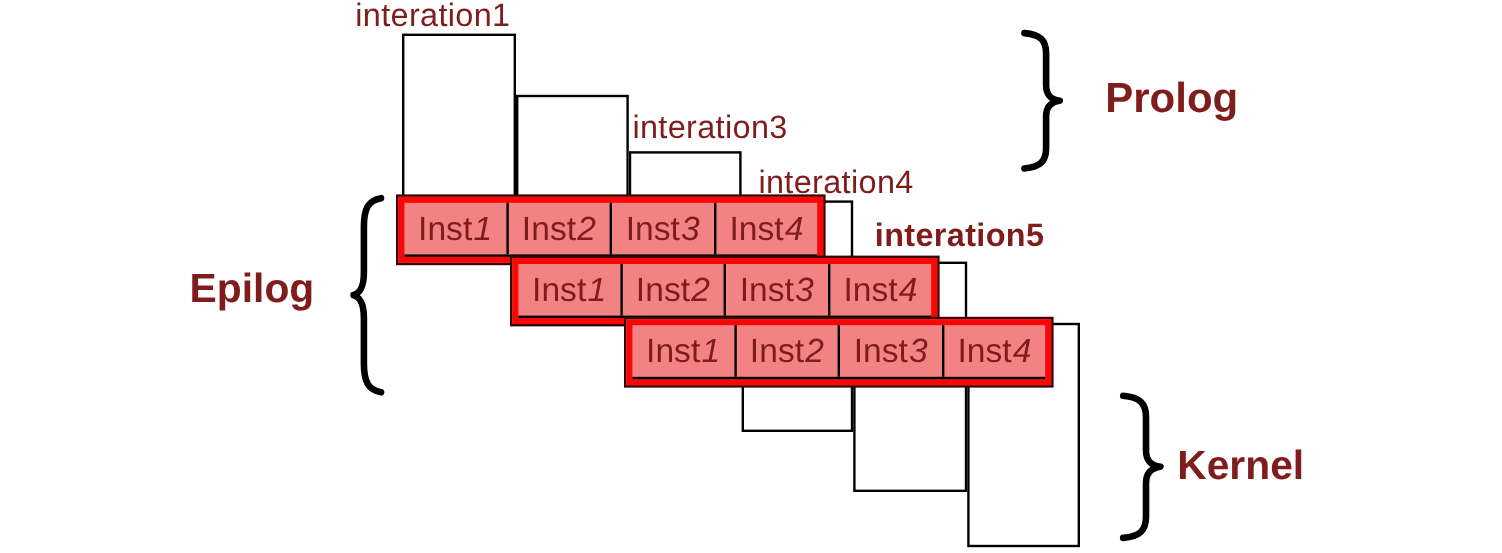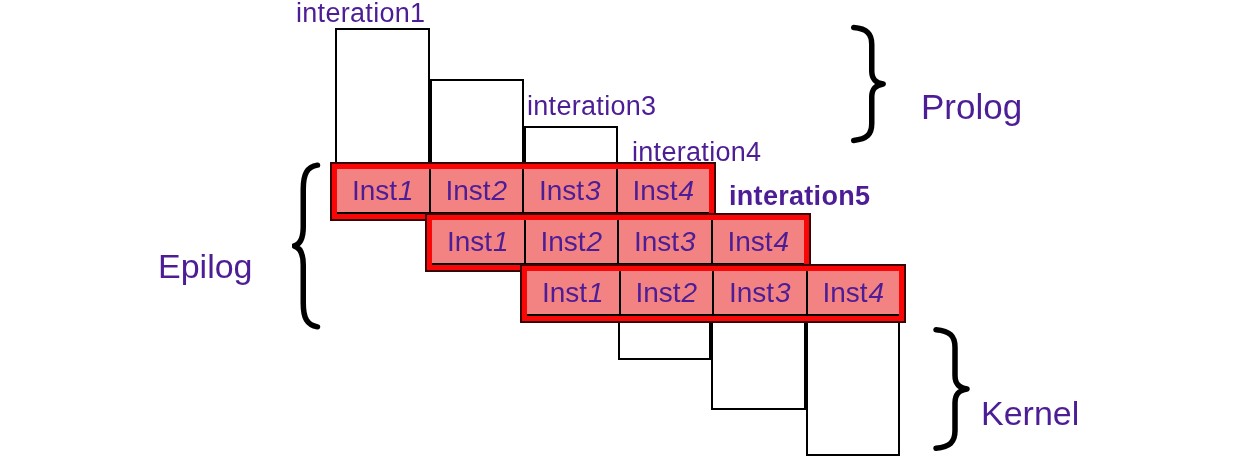--- a/index.html
+++ b/index.html
@@ -1,21 +1,21 @@
 <!DOCTYPE html>
 <html style="--kernel-fill: #f38383; --kernel-border: #f90606; --kernel-outline: #3a0404; --line: #000000;"><head>
 <meta charset="utf-8">
 <style>
   html,body{margin:0;padding:0;background:#fff;}
   .canvas{
     position:relative;
     width:1252px;height:461px;
     background:#fff;
     font-family:"Liberation Sans","DejaVu Sans",sans-serif;
-    color:#4c1d95;
+    color:#7f1d1d;
     overflow:hidden;
   }
   
   .col{
     position:absolute;
     box-sizing:border-box;
     background:#fff;
     border:2.5px solid var(--line,#000);
     z-index:1;
   }
@@ -25,21 +25,21 @@
     font-size:27px;
     line-height:30px;
     white-space:nowrap;
     letter-spacing:.3px;
     z-index:4;
   }
   
   .krow{
     position:absolute;
     box-sizing:border-box;
-    width:382px;height:55px;
+    width:354px;height:55px;
     background:var(--kernel-fill,#f38383);
     border:5px solid var(--kernel-border,#f90606);
     box-shadow:0 0 0 2px var(--kernel-outline,#3a0404);
     z-index:2;
     display:flex;
     align-items:stretch;
   }
   .krow .cells{
     display:flex;
     flex:1 1 auto;
@@ -69,26 +69,25 @@
     fill:none;
     stroke:var(--line,#000);
     stroke-width:5.5;
     stroke-linecap:round;
     stroke-linejoin:round;
     vector-effect:non-scaling-stroke;
   }
   
   .phase-label{
     position:absolute;
-    font-weight:normal;
+    font-weight:bold;
     font-size:34px;
     line-height:40px;
     white-space:nowrap;
     z-index:4;
-    margin-top:25px;
   }
 </style>
 </head>
 <body>
 
 <div class="canvas">
 
   <div class="col" style="left:335px;top:28px;width:95px;height:190px;"></div>
   <div class="col" style="left:430px;top:79px;width:94px;height:190px;"></div>
   <div class="col" style="left:524px;top:126px;width:94px;height:194px;"></div>

